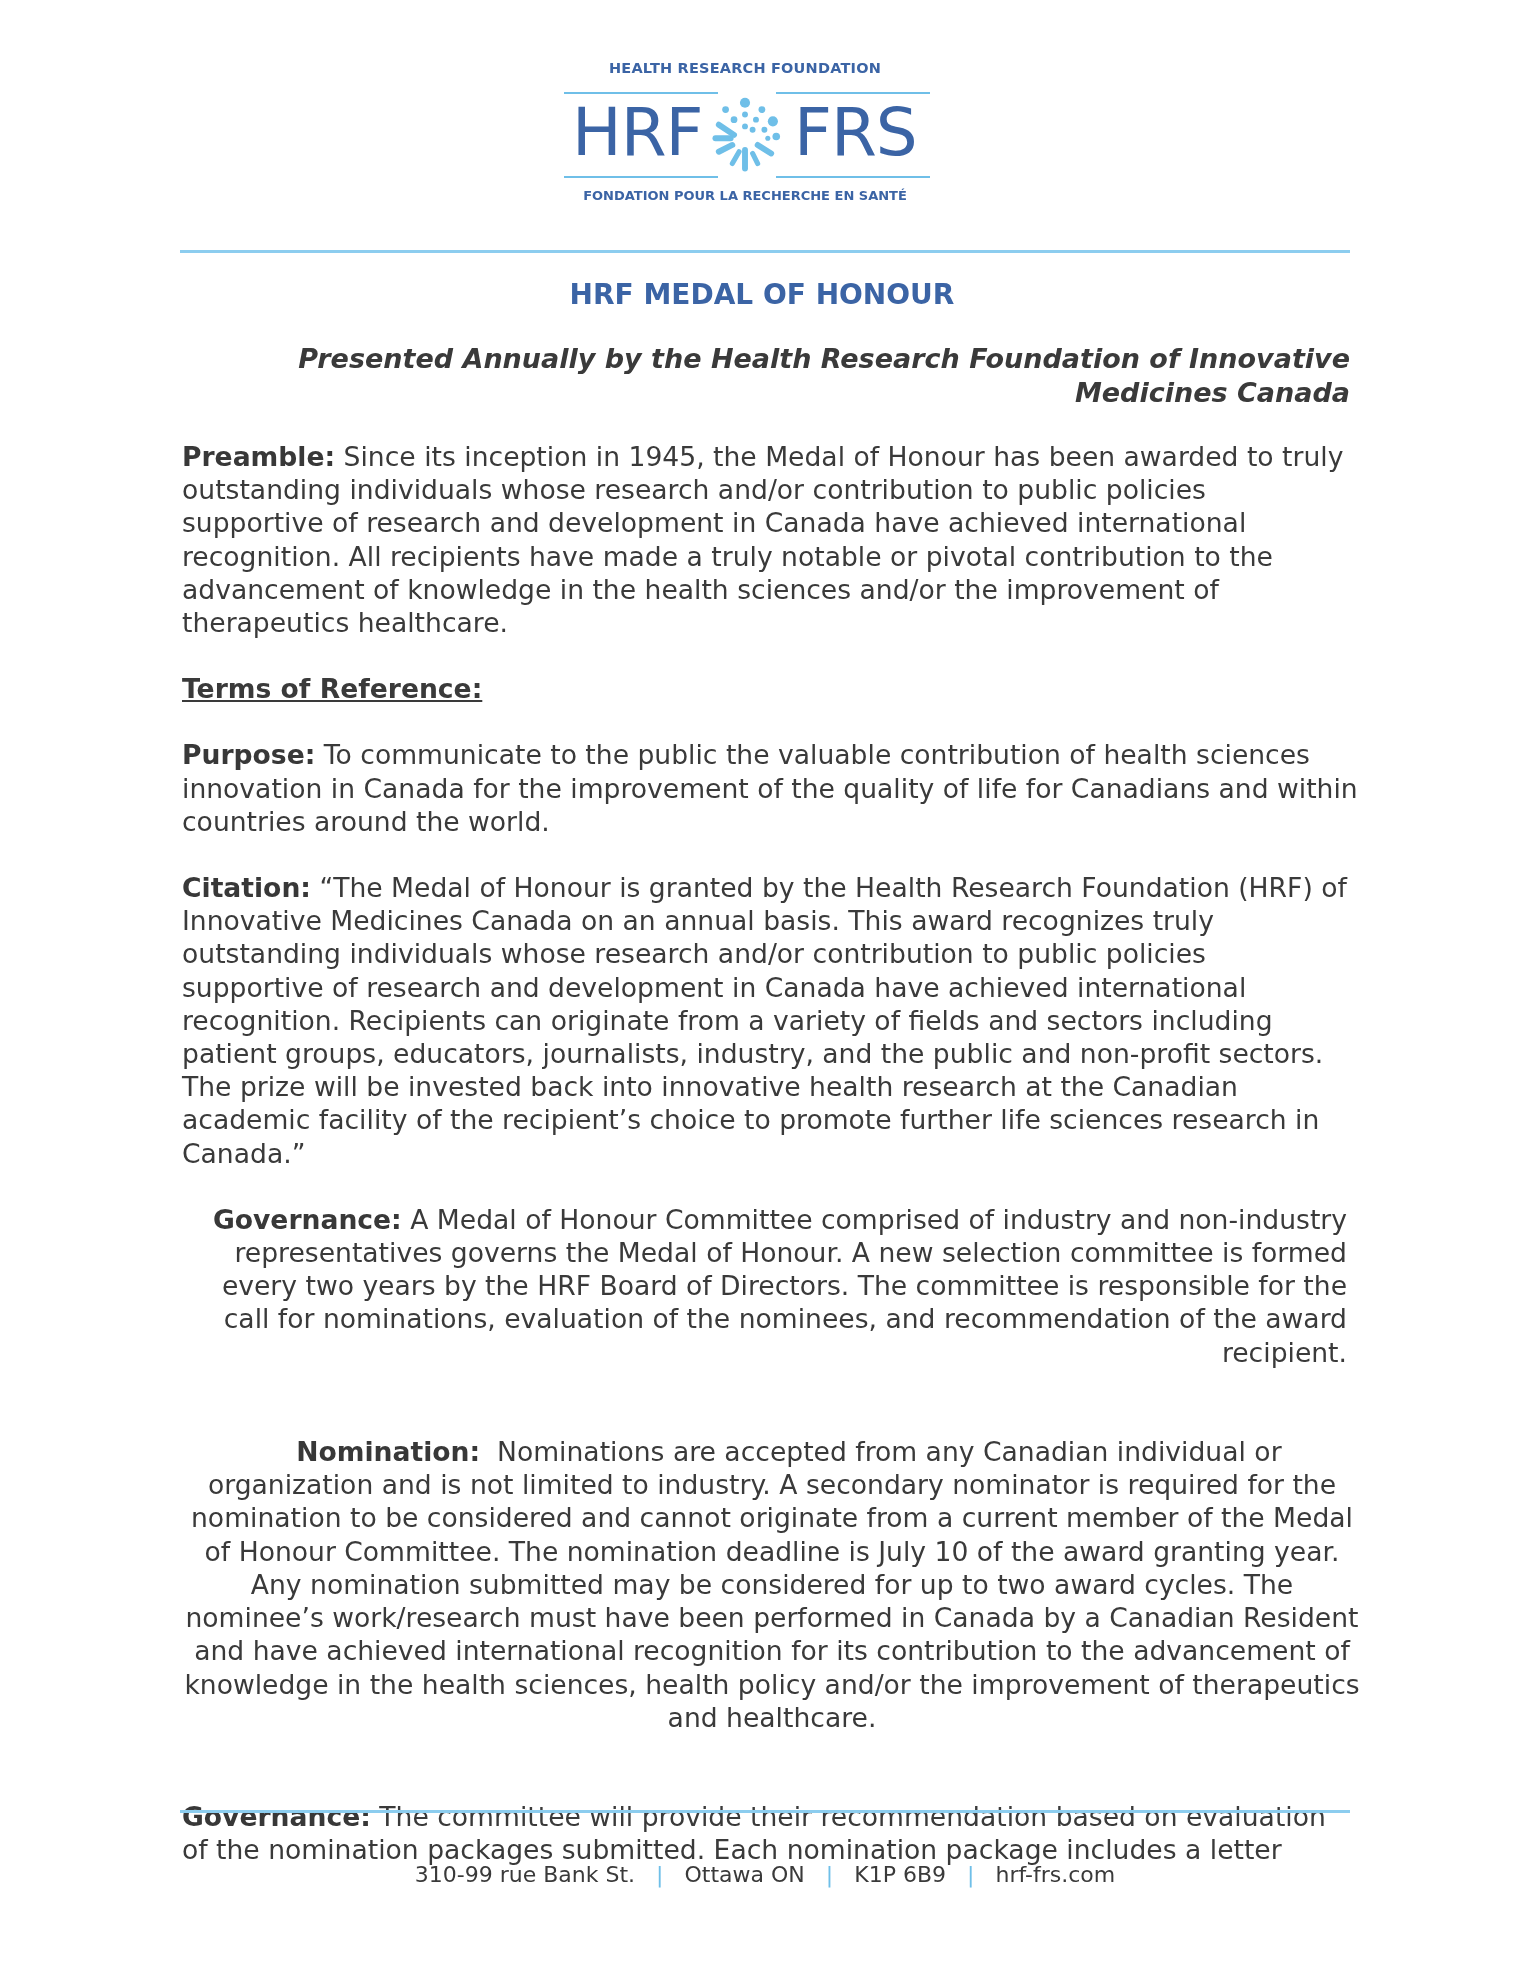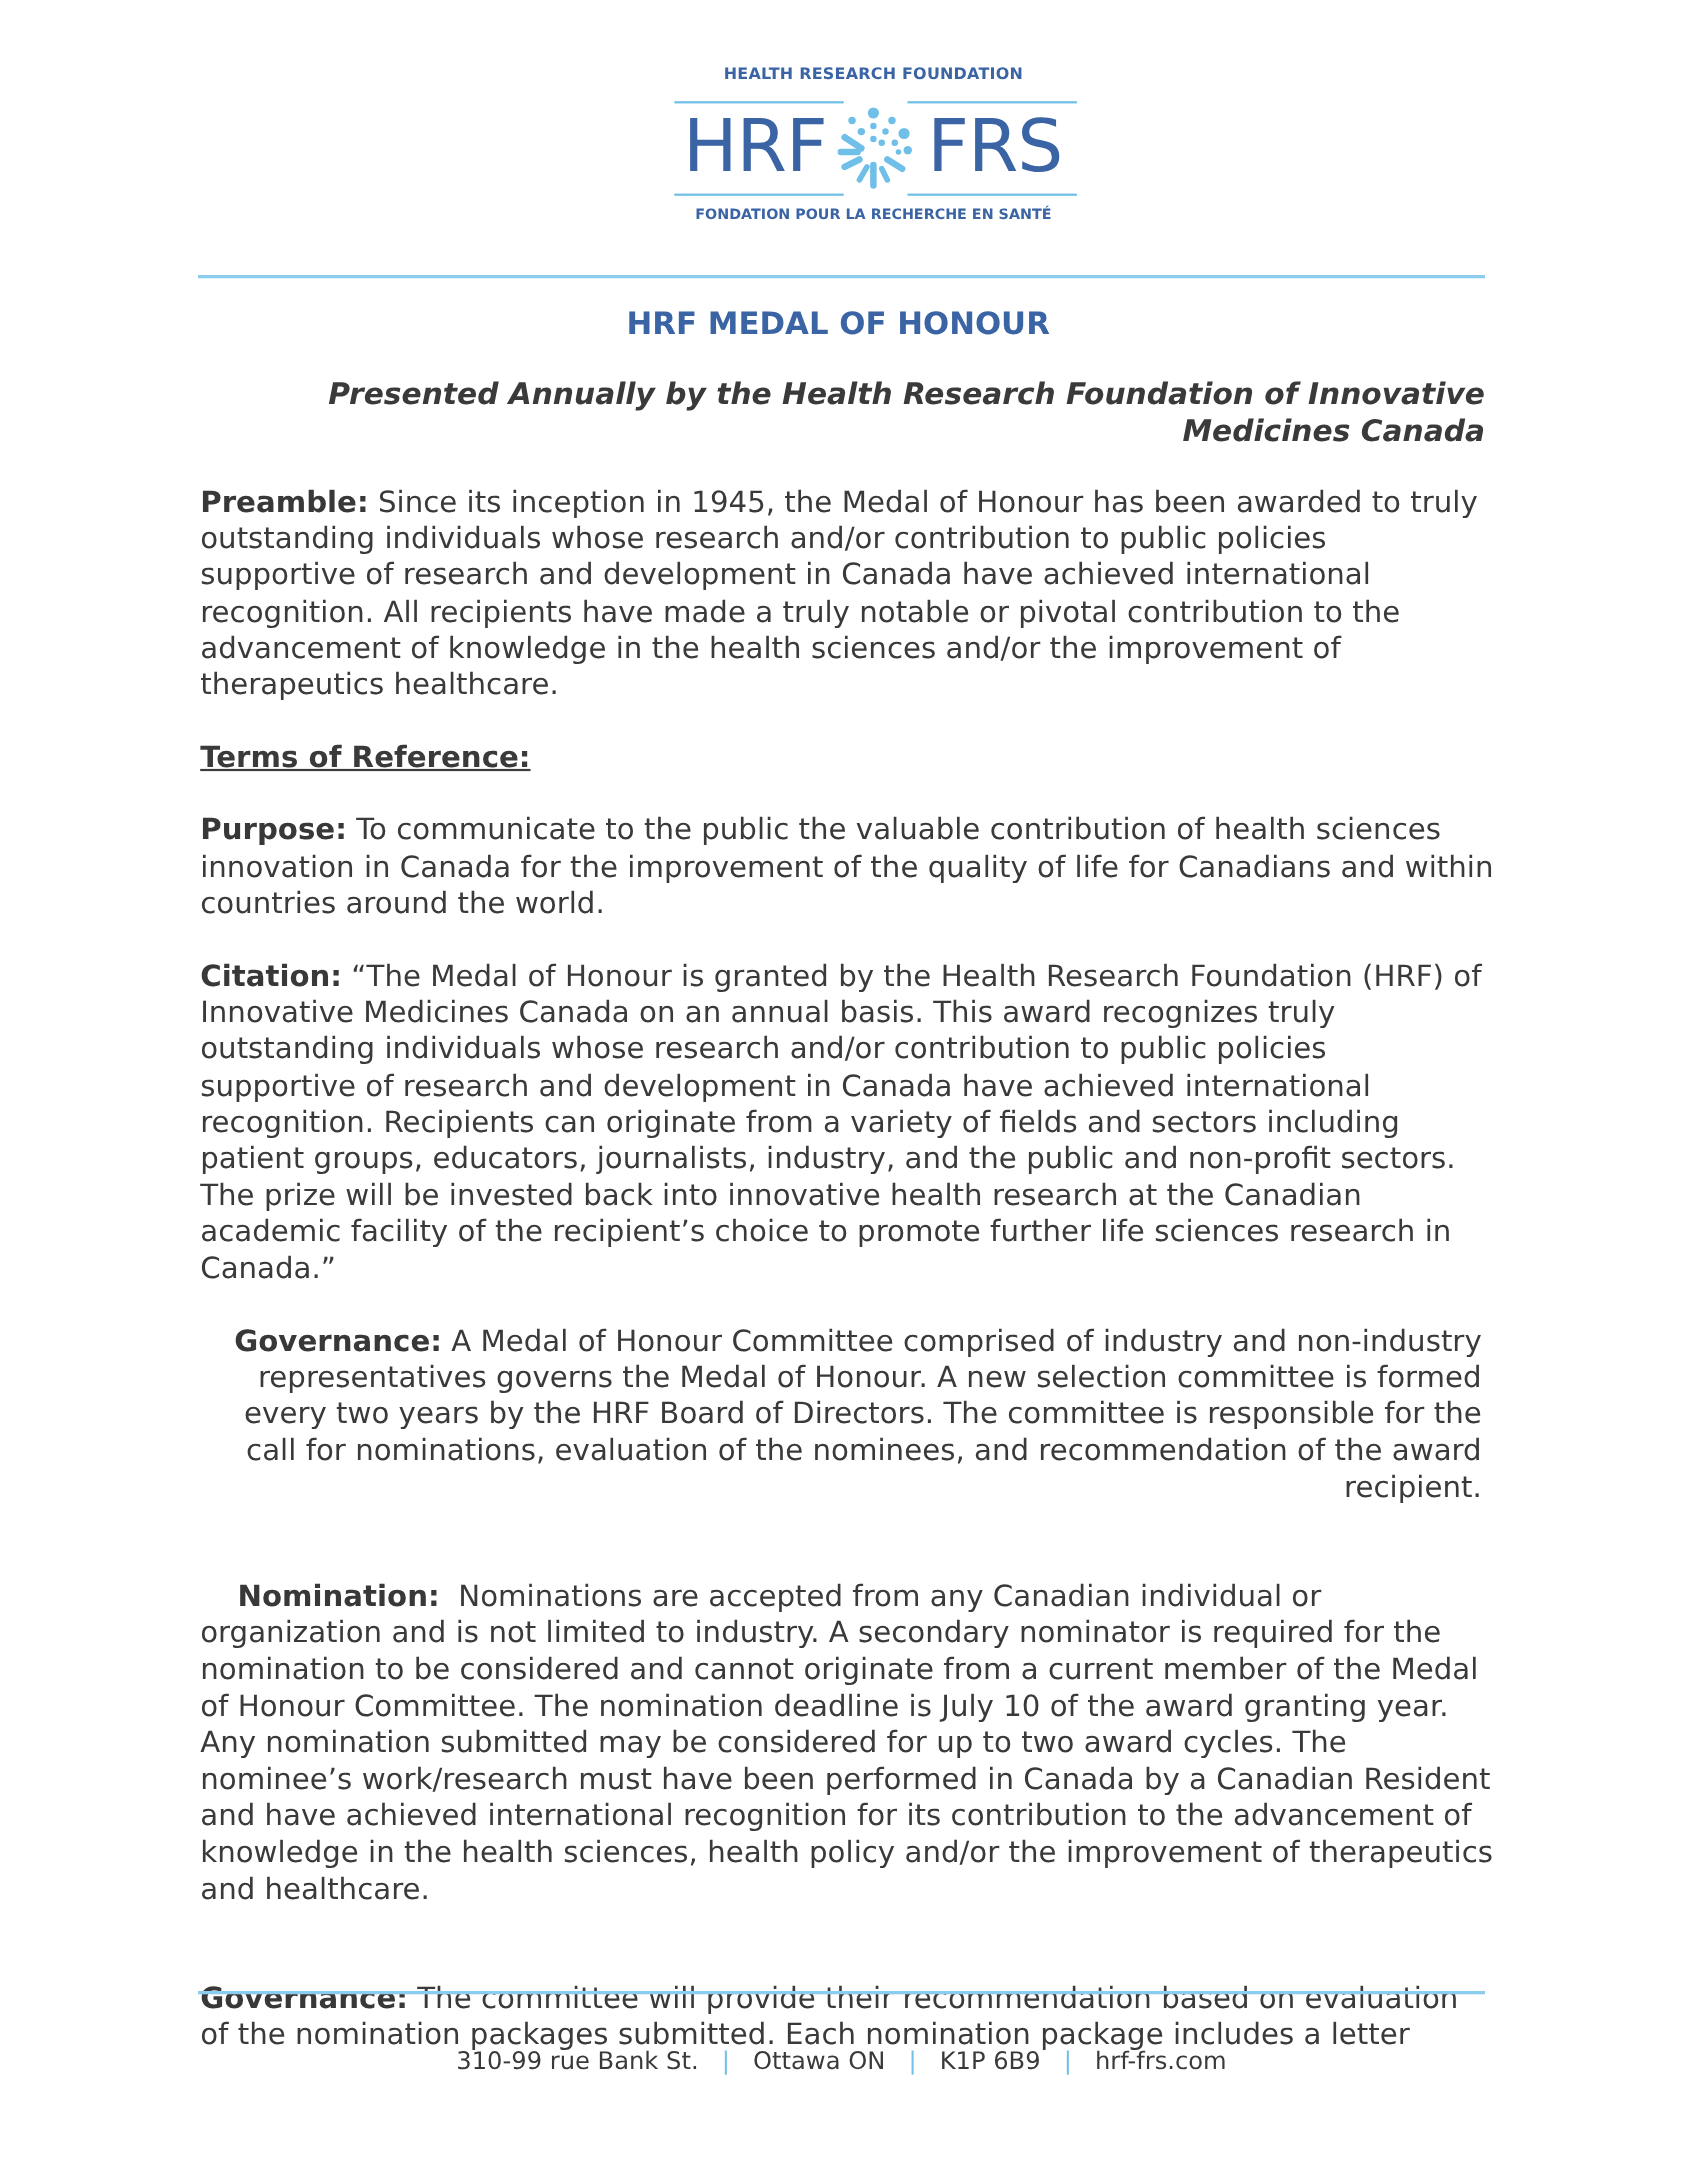--- a/index.html
+++ b/index.html
@@ -1,18 +1,18 @@
 <!DOCTYPE html>
 <html><head>
 <meta charset="utf-8">
 <style>
   html, body { margin: 0; padding: 0; background: #ffffff; }
   body { width: 1530px; height: 1980px; position: relative; overflow: hidden;
          font-family: "DejaVu Sans", sans-serif; color: #3a3a3a; }
-  .logo { position: absolute; left: 599px; top: 60px; width: 390px; height: 150px; text-align: center; }
+  .logo { position: absolute; left: 550px; top: 60px; width: 390px; height: 150px; text-align: center; }
   .logo-top { font-family: "DejaVu Sans", sans-serif; font-weight: bold; font-size: 14.5px; color: #3b64a5; letter-spacing: 0.2px; }
   .logo-rule { position: absolute; height: 2px; background: #6fbfe8; }
   .logo-main { position: absolute; top: 32px; left: 0; width: 390px; height: 80px; }
   .logo-word { position: absolute; top: 8px; font-family: "DejaVu Sans", sans-serif; font-size: 66px; color: #3b64a5; letter-spacing: -1px; line-height: 66px; }
   .logo-bottom { position: absolute; top: 128px; left: 0; width: 390px; font-weight: bold; font-size: 13px; color: #3b64a5; text-align: center; }
   .page-rule { position: absolute; left: 180px; width: 1170px; height: 3px; background: #8ccdef; }
   .title { position: absolute; left: 177px; top: 278px; width: 1170px; text-align: center;
            font-weight: bold; font-size: 28px; color: #3b64a5; }
   .subtitle { position: absolute; left: 180px; top: 342px; width: 1170px; text-align: right;
               font-weight: bold; font-style: italic; font-size: 27px; line-height: 34px; color: #3a3a3a; }
@@ -79,21 +79,21 @@
   <p class="toc">Terms of Reference:</p>
   <p class="para" style="width:1180px;">
     <b>Purpose:</b><span> To communicate to the public the valuable contribution of health sciences innovation in Canada for the improvement of the quality of life for Canadians and within countries around the world.</span>
   </p>
   <p class="para" style="width:1165px;">
     <b>Citation:</b><span> “The Medal of Honour is granted by the Health Research Foundation (HRF) of Innovative Medicines Canada on an annual basis. This award recognizes truly outstanding individuals whose research and/or contribution to public policies supportive of research and development in Canada have achieved international recognition. Recipients can originate from a variety of fields and sectors including patient groups, educators, journalists, industry, and the public and non-profit sectors. The prize will be invested back into innovative health research at the Canadian academic facility of the recipient’s choice to promote further life sciences research in Canada.”</span>
   </p>
   <p class="para" style="width:1165px;text-align:right;">
     <b>Governance:</b><span> A Medal of Honour Committee comprised of industry and non-industry representatives governs the Medal of Honour. A new selection committee is formed every two years by the HRF Board of Directors. The committee is responsible for the call for nominations, evaluation of the nominees, and recommendation of the award recipient.</span>
   </p>
-  <p class="para" style="width:1180px; white-space: pre-wrap;">
+  <p class="para" style="width:1180px; white-space: pre-wrap; text-align: center;">
     <b>Nomination:</b><span>  Nominations are accepted from any Canadian individual or organization and is not limited to industry. A secondary nominator is required for the nomination to be considered and cannot originate from a current member of the Medal of Honour Committee. The nomination deadline is July 10 of the award granting year. Any nomination submitted may be considered for up to two award cycles. The nominee’s work/research must have been performed in Canada by a Canadian Resident and have achieved international recognition for its contribution to the advancement of knowledge in the health sciences, health policy and/or the improvement of therapeutics and healthcare.</span>
   </p>
   <p class="para" style="width:1165px;">
     <b>Governance:</b><span> The committee will provide their recommendation based on evaluation of the nomination packages submitted. Each nomination package includes a letter</span>
   </p>
 </div>
 
 <div class="page-rule" style="top:1810px;"></div>
 
 <div class="footer">

